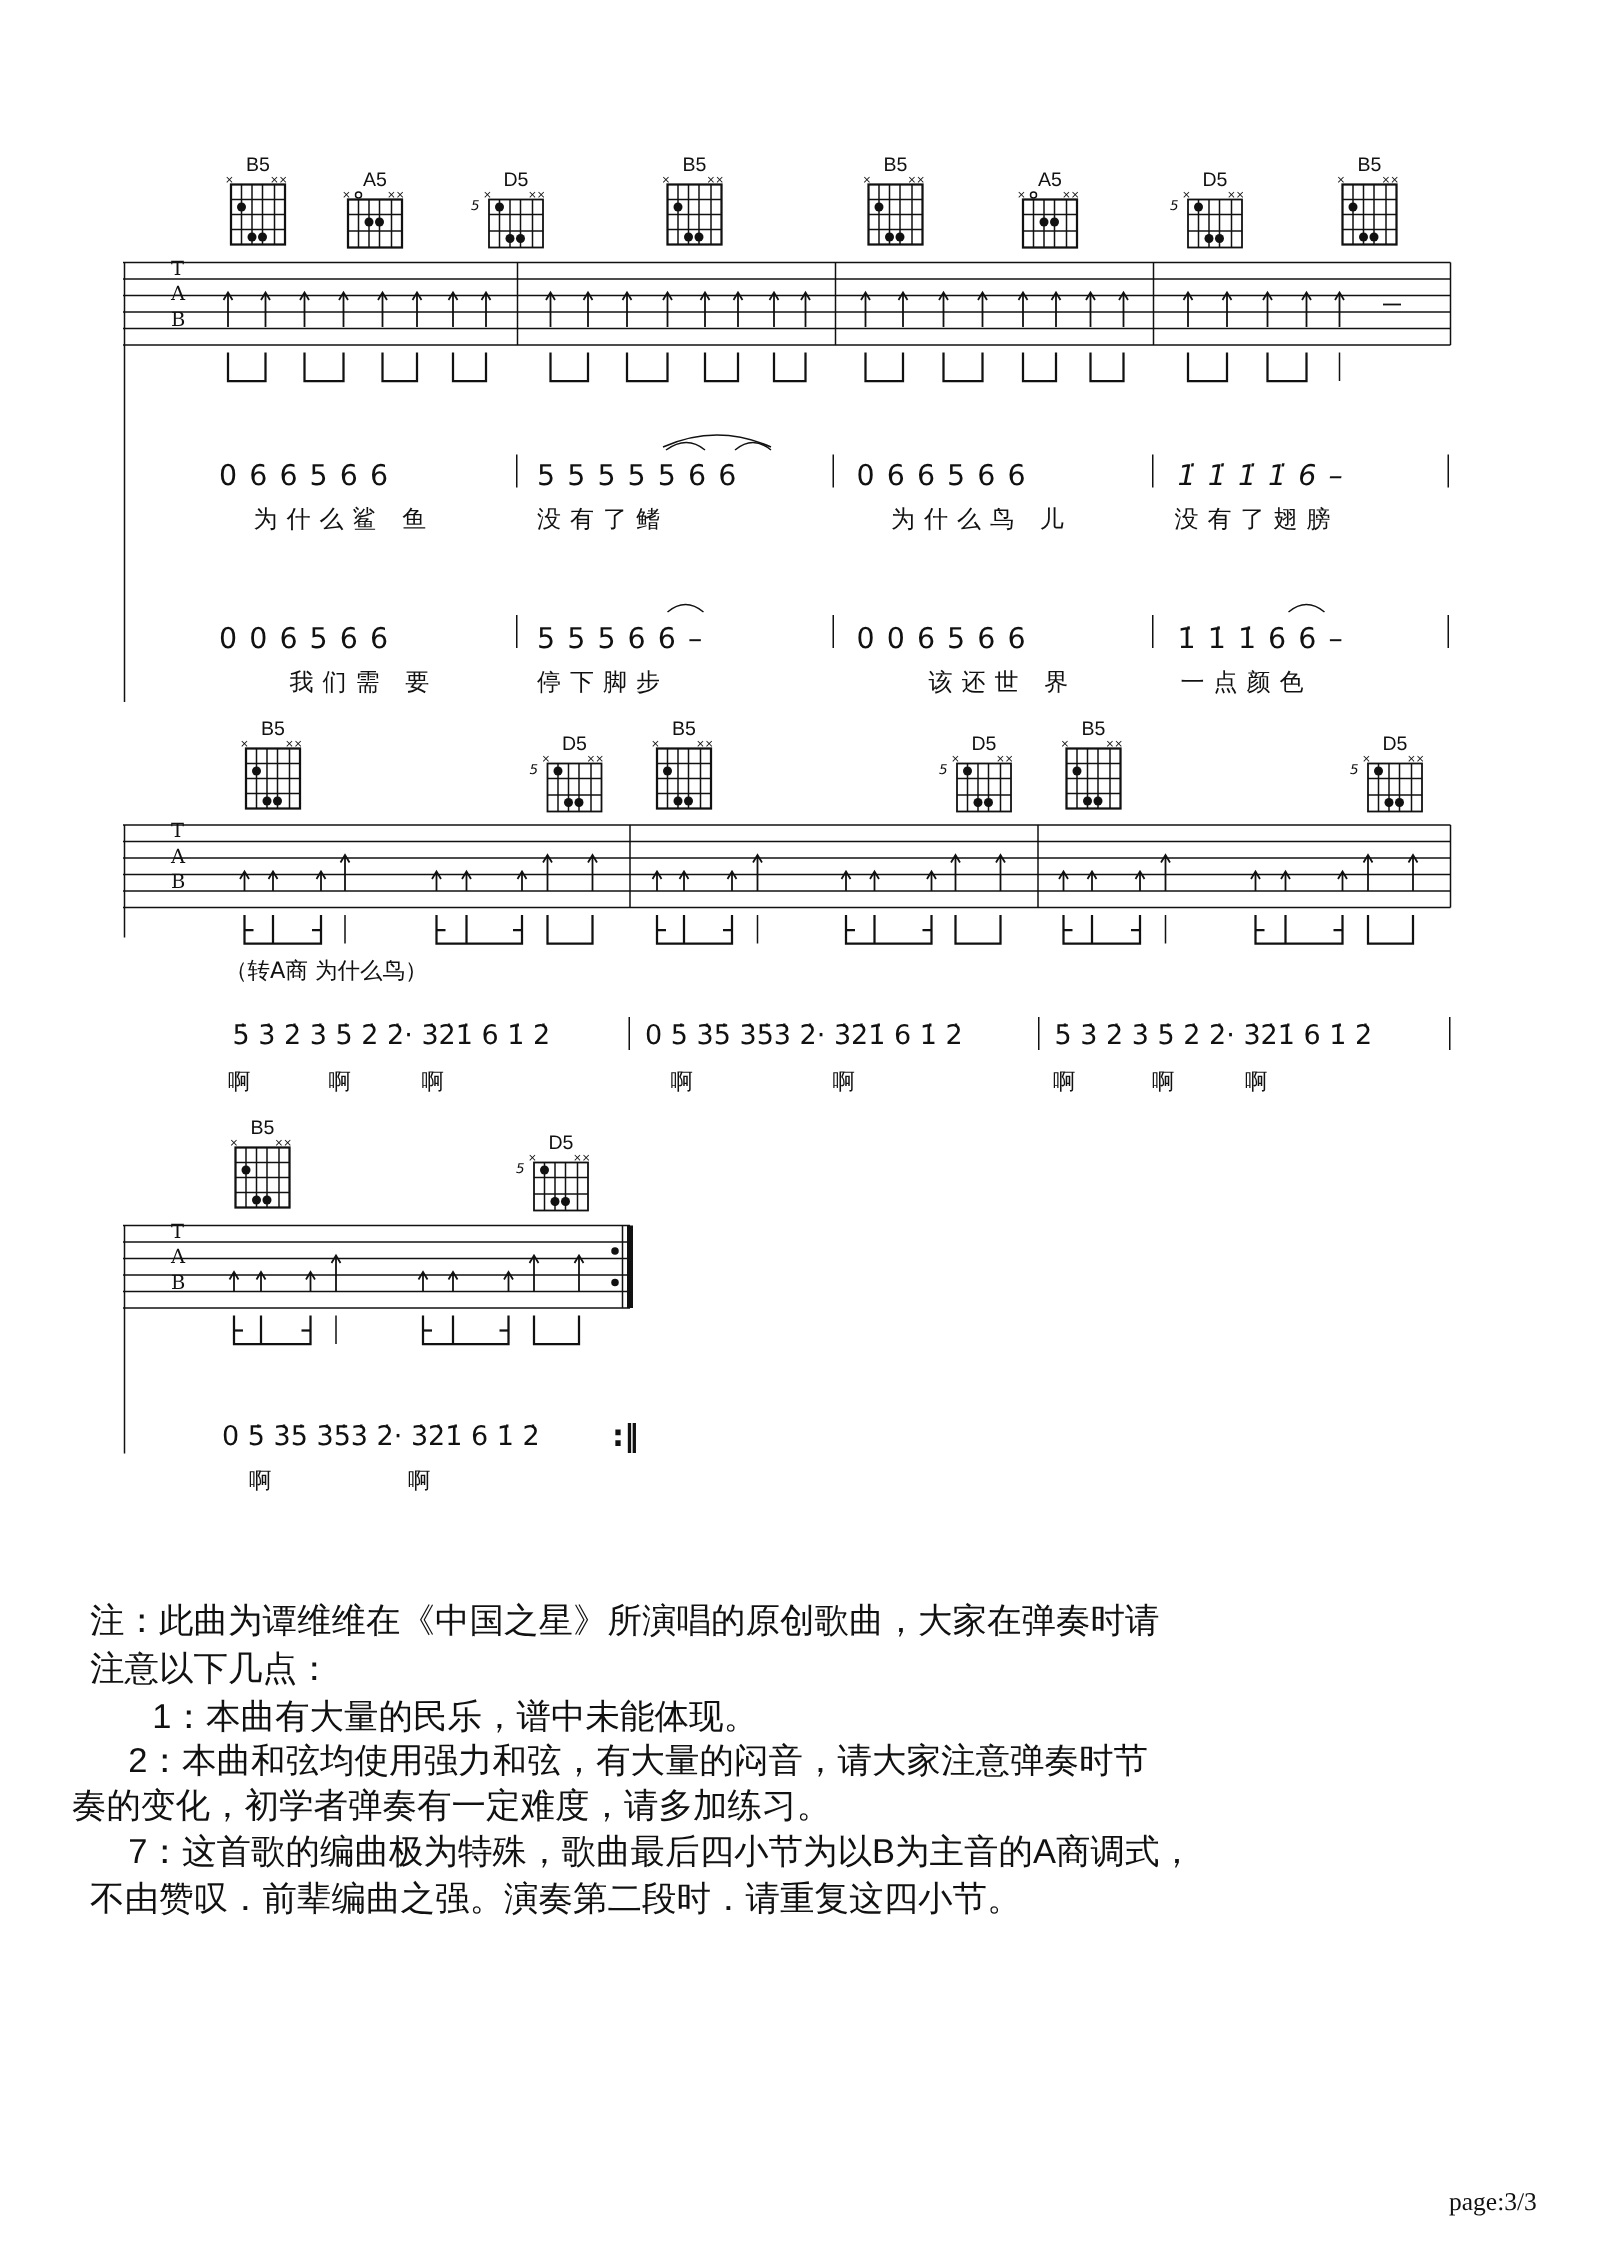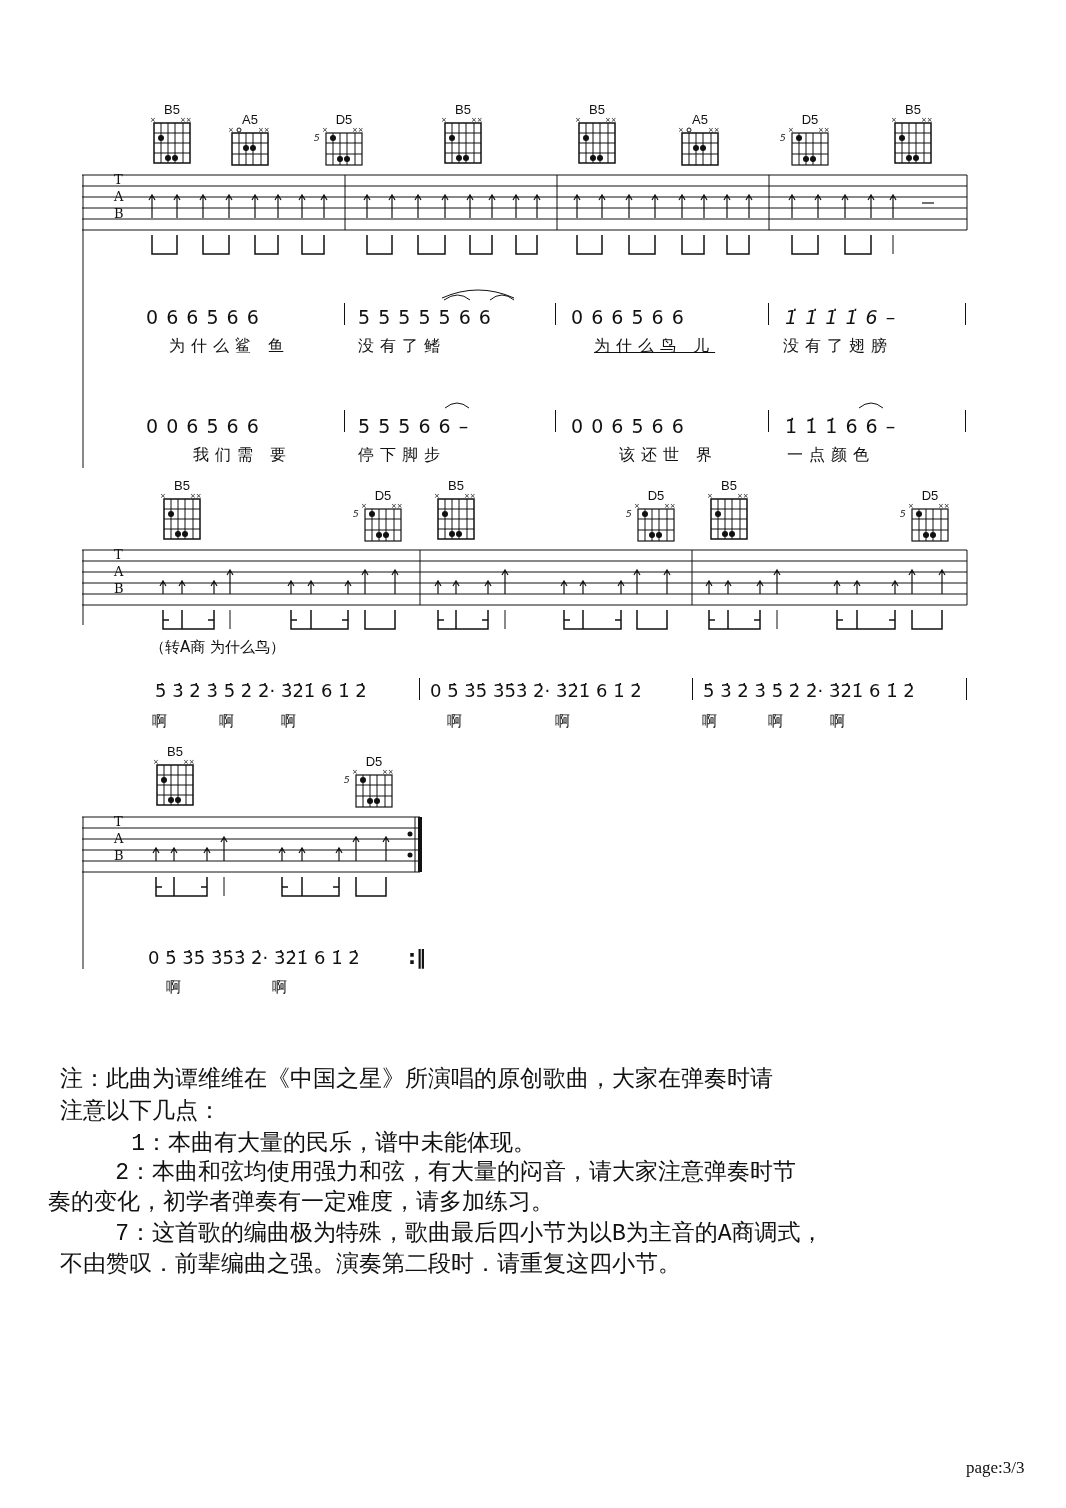--- a/index.html
+++ b/index.html
@@ -8,21 +8,21 @@
   
   .chord { position:absolute; width:44px; height:60px; }
   .chord .cname { position:absolute; left:0; width:44px; top:0; text-align:center; font-size:13px; line-height:14px; font-family:"Liberation Sans", sans-serif; }
   .chord svg { position:absolute; left:0; top:12px; }
   
   .staff { position:absolute; left:82px; }
   .staff svg { display:block; }
   
   .jp { position:absolute; font-family:"DejaVu Sans", sans-serif; font-size:19px; letter-spacing:0; white-space:nowrap; }
   .lyr { position:absolute; font-family:"DejaVu Sans", sans-serif; font-size:16px; white-space:nowrap; }
-  .notes-text { position:absolute; font-family:Liberation Mono, monospace; font-size:23px; line-height:32px; white-space:nowrap; color:#111; }
+  .notes-text { position:absolute; font-family:Liberation Sans, sans-serif; font-size:23px; line-height:32px; white-space:nowrap; color:#111; }
   .pageno { position:absolute; font-family:"Liberation Serif", serif; font-size:17px; }
   .small-label { position:absolute; font-family:"DejaVu Sans", sans-serif; font-size:15px; }
 </style>
 </head>
 <body>
 
 <div>
 
   <div class="chord" style="left:150px;top:103px;">
     <div class="cname">B5</div>
@@ -264,21 +264,21 @@
     <span class="abs" style="left:768px;top:303px;width:1px;height:22px;background:#111;"></span>
     <span class="jp" style="left:785px;top:306px;word-spacing:2px;font-style:italic;">1̇ 1̇ 1̇ 1̇ 6   –</span>
     <span class="abs" style="left:965px;top:303px;width:1px;height:22px;background:#111;"></span>
     <svg class="abs" style="left:440px;top:284px;" width="80" height="20">
         <path d="M2 14 Q38 -2 74 14" stroke="#111" fill="none"></path>
         <path d="M4 16 Q18 6 30 16" stroke="#111" fill="none"></path>
         <path d="M50 16 Q62 6 74 16" stroke="#111" fill="none"></path>
       </svg>
     <span class="lyr" style="left:169px;top:336px;letter-spacing:6px;">为什么鲨  鱼</span>
     <span class="lyr" style="left:358px;top:336px;letter-spacing:6px;">没有了鳍</span>
-    <span class="lyr" style="left:594px;top:336px;letter-spacing:6px;text-decoration:underline;">为什么鸟  儿</span>
+    <span class="lyr" style="left:594px;top:336px;letter-spacing:6px;">为什么鸟  儿</span>
     <span class="lyr" style="left:783px;top:336px;letter-spacing:6px;">没有了翅膀</span>
   </div>
 
   <div>
     <span class="jp" style="left:146px;top:415px;word-spacing:2px;">0 0 6 5 6   6</span>
     <span class="abs" style="left:344px;top:410px;width:1px;height:22px;background:#111;"></span>
     <span class="jp" style="left:358px;top:415px;word-spacing:2px;">5 5 5 6 6   –</span>
     <span class="abs" style="left:555px;top:410px;width:1px;height:22px;background:#111;"></span>
     <span class="jp" style="left:571px;top:415px;word-spacing:2px;">0 0 6 5 6   6</span>
     <span class="abs" style="left:768px;top:410px;width:1px;height:22px;background:#111;"></span>

